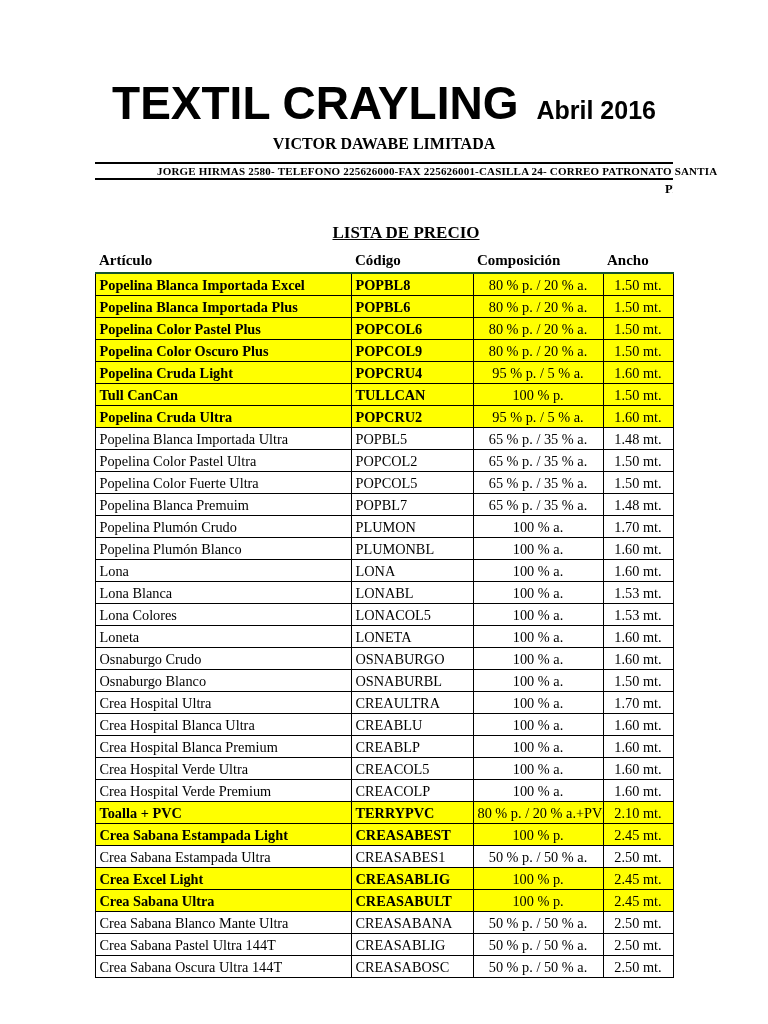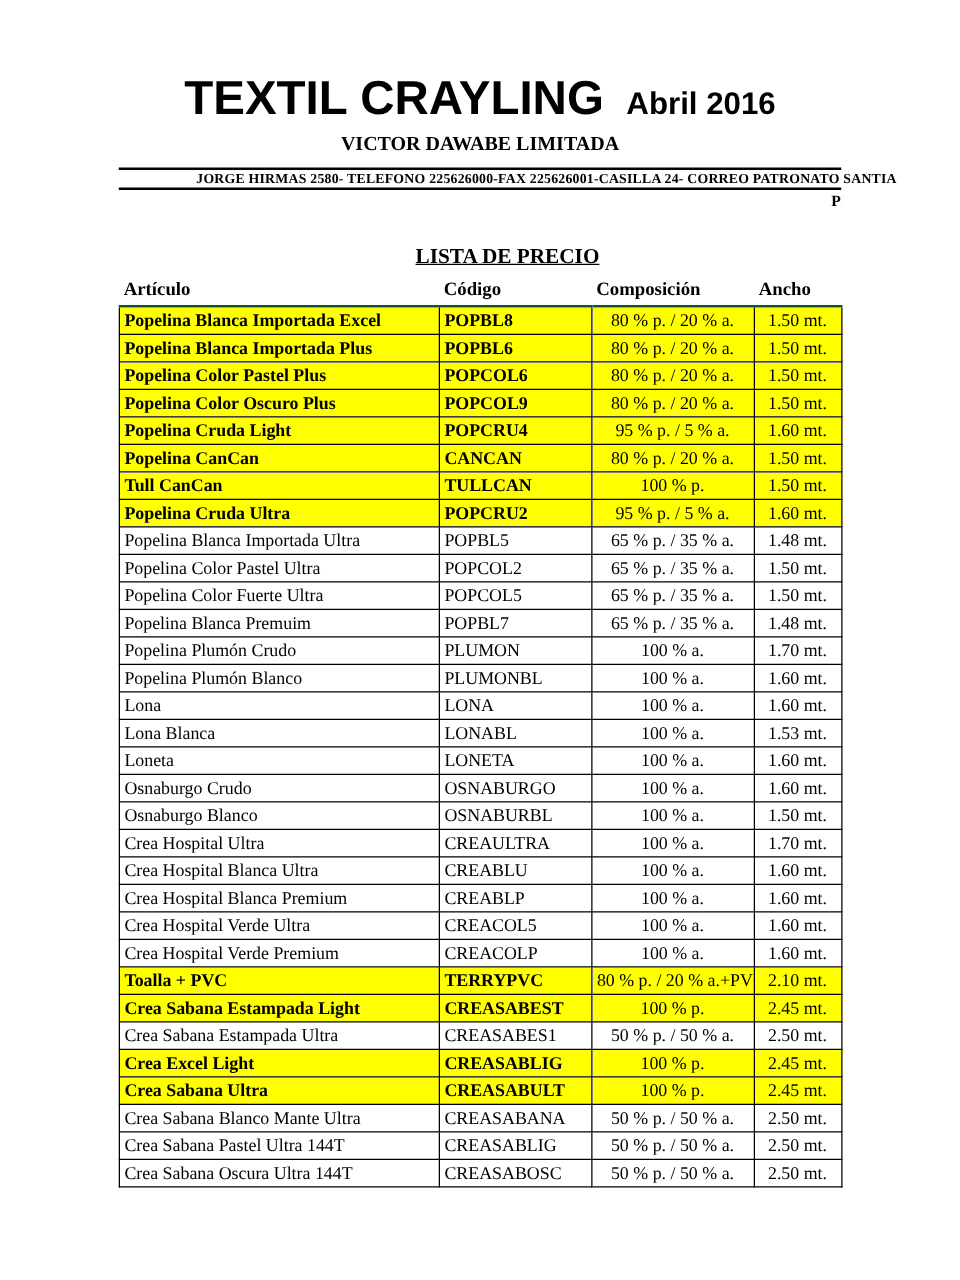--- a/index.html
+++ b/index.html
@@ -26,23 +26,24 @@
   }
   .title-row {
     display: flex;
     justify-content: center;
     align-items: baseline;
     gap: 18px;
   }
   .company-title {
     font-family: "Liberation Sans", sans-serif;
     font-weight: bold;
-    font-size: 38px;
+    font-size: 46px;
     letter-spacing: 0px;
     line-height: 1;
+    margin-top: 20px;
   }
   .period {
     font-family: "Liberation Sans", sans-serif;
     font-weight: bold;
     font-size: 25px;
     line-height: 1;
   }
   .legal-name {
     margin-top: 9px;
     font-family: "Liberation Serif", serif;
@@ -198,26 +199,20 @@
           <td class="comp">80 % p. / 20 % a.</td>
           <td class="anch">1.50 mt.</td>
         </tr>
         <tr class="hl">
           <td class="art">Popelina Cruda Light</td>
           <td class="cod">POPCRU4</td>
           <td class="comp">95 % p. / 5 % a.</td>
           <td class="anch">1.60 mt.</td>
         </tr>
         <tr class="hl">
-          <td class="art">Popelina CanCan</td>
-          <td class="cod">CANCAN</td>
-          <td class="comp">80 % p. / 20 % a.</td>
-          <td class="anch">1.50 mt.</td>
-        </tr>
-        <tr class="hl">
           <td class="art">Tull CanCan</td>
           <td class="cod">TULLCAN</td>
           <td class="comp">100 % p.</td>
           <td class="anch">1.50 mt.</td>
         </tr>
         <tr class="hl">
           <td class="art">Popelina Cruda Ultra</td>
           <td class="cod">POPCRU2</td>
           <td class="comp">95 % p. / 5 % a.</td>
           <td class="anch">1.60 mt.</td>
@@ -264,20 +259,26 @@
           <td class="comp">100 % a.</td>
           <td class="anch">1.60 mt.</td>
         </tr>
         <tr class="">
           <td class="art">Lona Blanca</td>
           <td class="cod">LONABL</td>
           <td class="comp">100 % a.</td>
           <td class="anch">1.53 mt.</td>
         </tr>
         <tr class="">
+          <td class="art">Lona Colores</td>
+          <td class="cod">LONACOL5</td>
+          <td class="comp">100 % a.</td>
+          <td class="anch">1.53 mt.</td>
+        </tr>
+        <tr class="">
           <td class="art">Loneta</td>
           <td class="cod">LONETA</td>
           <td class="comp">100 % a.</td>
           <td class="anch">1.60 mt.</td>
         </tr>
         <tr class="">
           <td class="art">Osnaburgo Crudo</td>
           <td class="cod">OSNABURGO</td>
           <td class="comp">100 % a.</td>
           <td class="anch">1.60 mt.</td>

